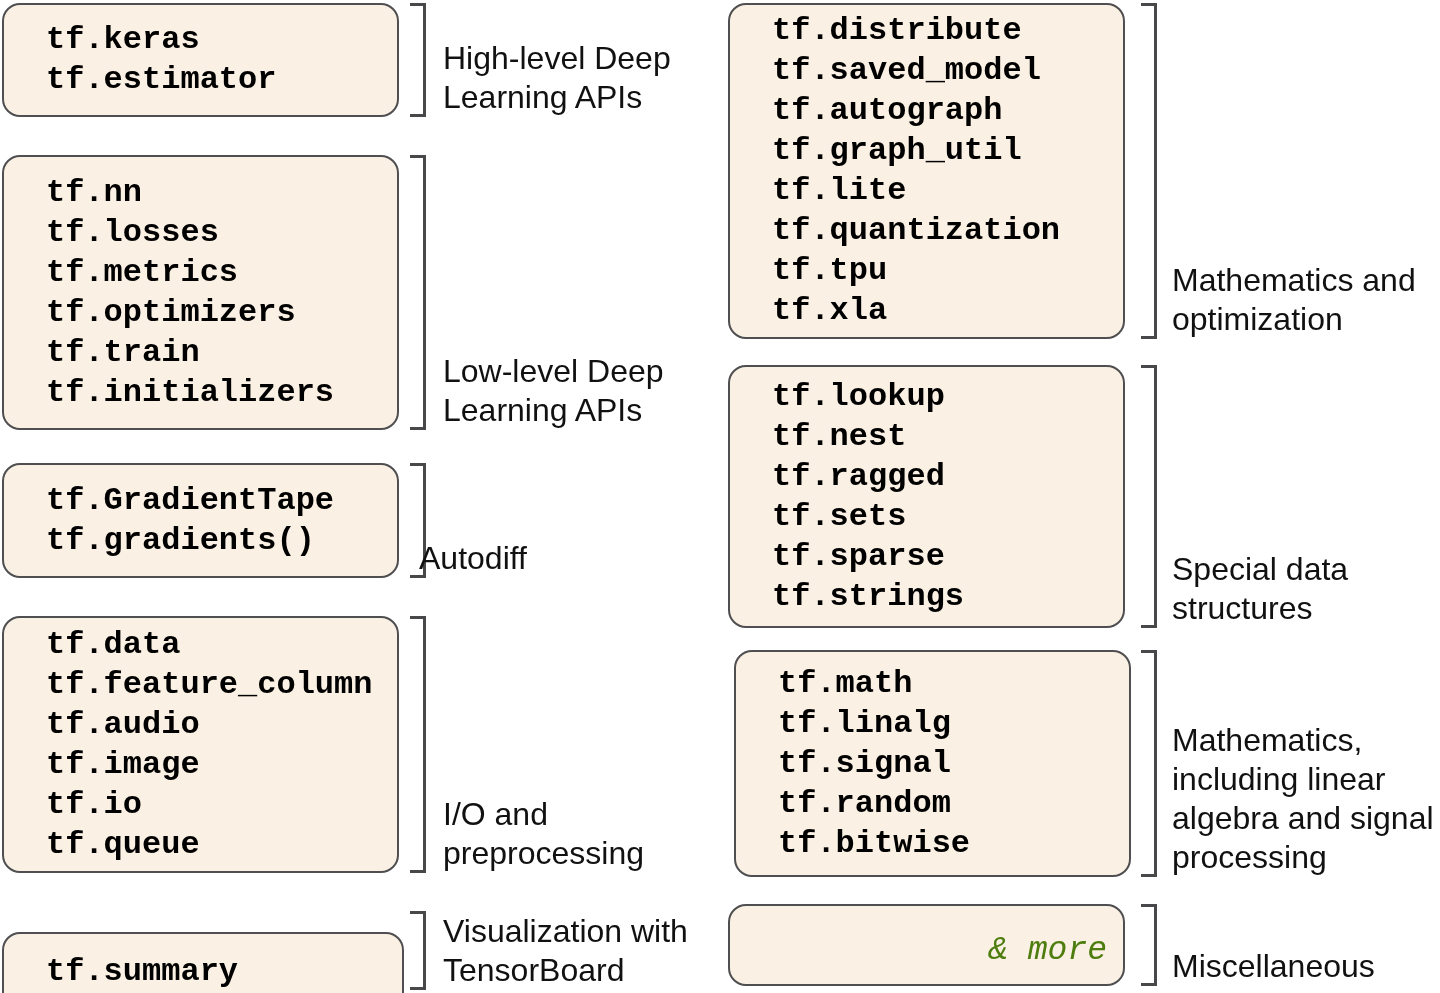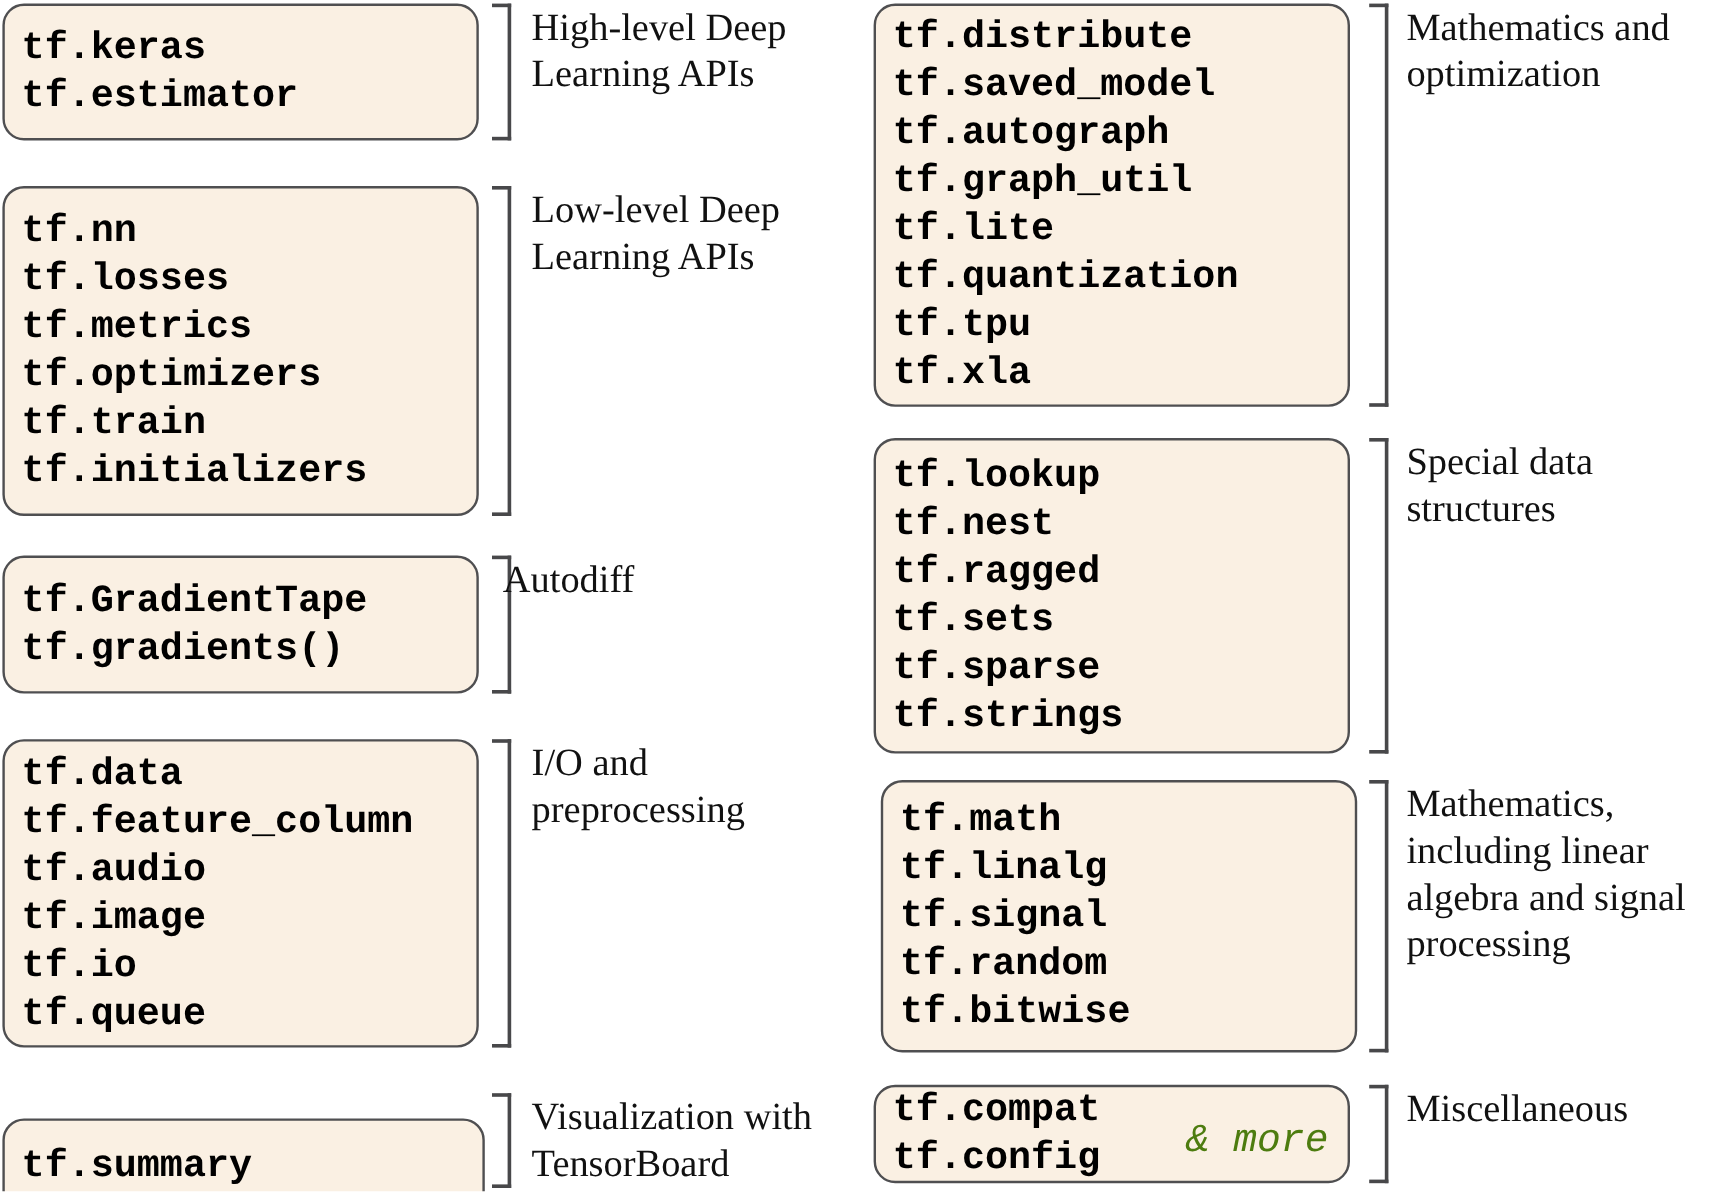--- a/index.html
+++ b/index.html
@@ -19,33 +19,32 @@
     display:flex;
     align-items:center;
   }
   .code{
     font-family:"Liberation Mono","DejaVu Sans Mono",monospace;
     font-weight:700;
     font-size:32px;
     line-height:40px;
     color:#000000;
     white-space:pre-line;
-    padding-left:14px;
+    padding-left:42px;
     letter-spacing:0px;
   }
   .bracket{
     position:absolute;
     border:3px solid #48484a;
     border-left:none;
   }
   .label-wrap{
     position:absolute;
     display:flex;
-    align-items:flex-start;
-    font-family:Liberation Serif, serif;
+    align-items:flex-end;
   }
   .label-text{
     font-size:32px;
     line-height:39px;
     color:#111111;
     white-space:pre-line;
   }
   .more-note{
     position:absolute;
     right:16px;
@@ -202,22 +201,20 @@
     <div class="label-wrap g8-label">
       <span class="label-text">Mathematics,
 including linear
 algebra and signal
 processing</span>
     </div>
   </section>
 
   <section>
     <div class="api-box g9-box">
-      <span class="code">tf.compat
-tf.config</span>
       <span class="more-note">&amp; more</span>
     </div>
     <div class="bracket g9-bracket"></div>
     <div class="label-wrap g9-label">
       <span class="label-text">Miscellaneous</span>
     </div>
   </section>
 
 </div>
 

